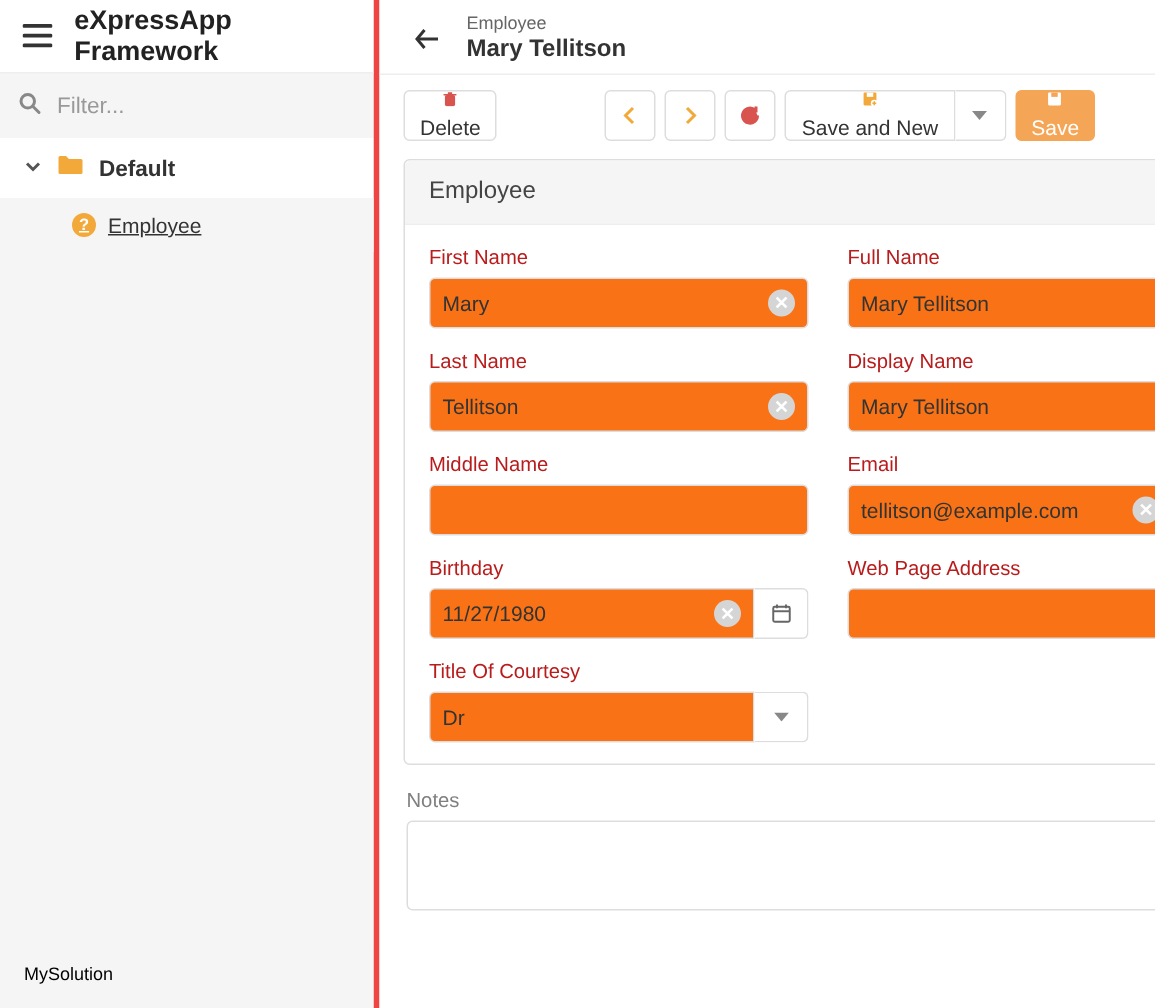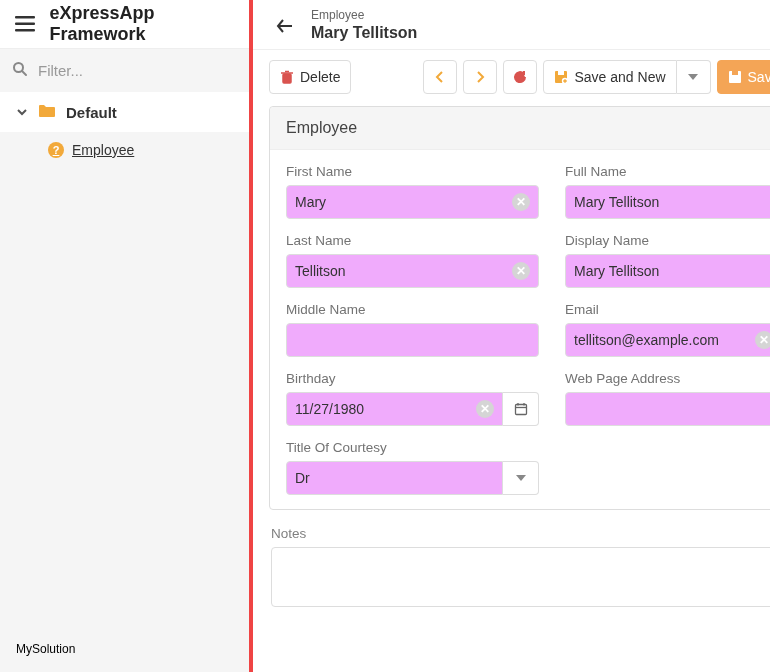--- a/index.html
+++ b/index.html
@@ -120,20 +120,21 @@
     height: 34px;
     border: 1px solid #ddd;
     border-radius: 4px;
     background: #fff;
     display: inline-flex; align-items: center; justify-content: center;
     padding: 0 10px;
     font-size: 14px;
     color: #333;
     cursor: pointer;
     gap: 6px;
+    flex-direction: column;
   }
   .btn svg { display: block; }
   .btn.icon-only { width: 34px; padding: 0; }
   .btn-group { display: inline-flex; }
   .btn-group .btn:first-child { border-top-right-radius:0; border-bottom-right-radius:0;text-align:center; }
   .btn-group .btn:last-child { border-top-left-radius:0; border-bottom-left-radius:0; border-left:none; }
   .btn-save {
     background: #f4a556;
     border-color: #f4a556;
     color: #fff;
@@ -167,31 +168,31 @@
   }
   .form-grid {
     display: grid;
     grid-template-columns: 1fr 1fr;
     column-gap: 26px;
     row-gap: 14px;
     padding: 14px 16px 0;
   }
   .field label {
     display: block;
-    color: #737373;
+    color: #b91c1c;
     font-size: 13.5px;
     margin-bottom: 6px;
   }
   .input-wrap {
     height: 34px;
     border: 1px solid #ddd;
     border-radius: 4px;
     display: flex; align-items: center;
     padding: 0 8px;
-    background: #f0abfc;
+    background: #f97316;
   }
   .input-wrap input, .input-wrap select {
     flex: 1;
     border: none; outline: none;
     font-size: 14px;
     background: transparent;
     color: #333;
   }
   .clear-btn {
     width: 18px; height: 18px;

